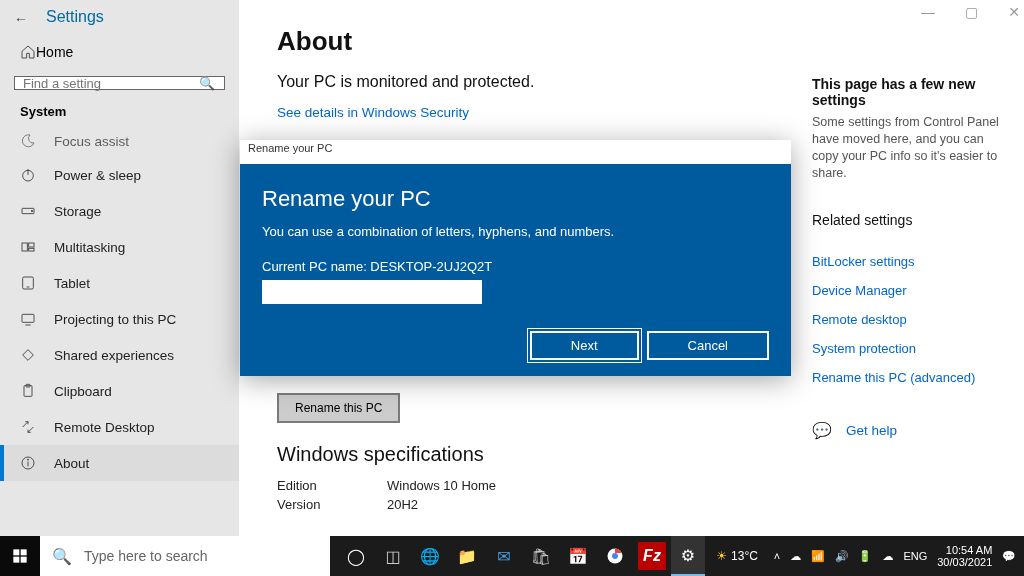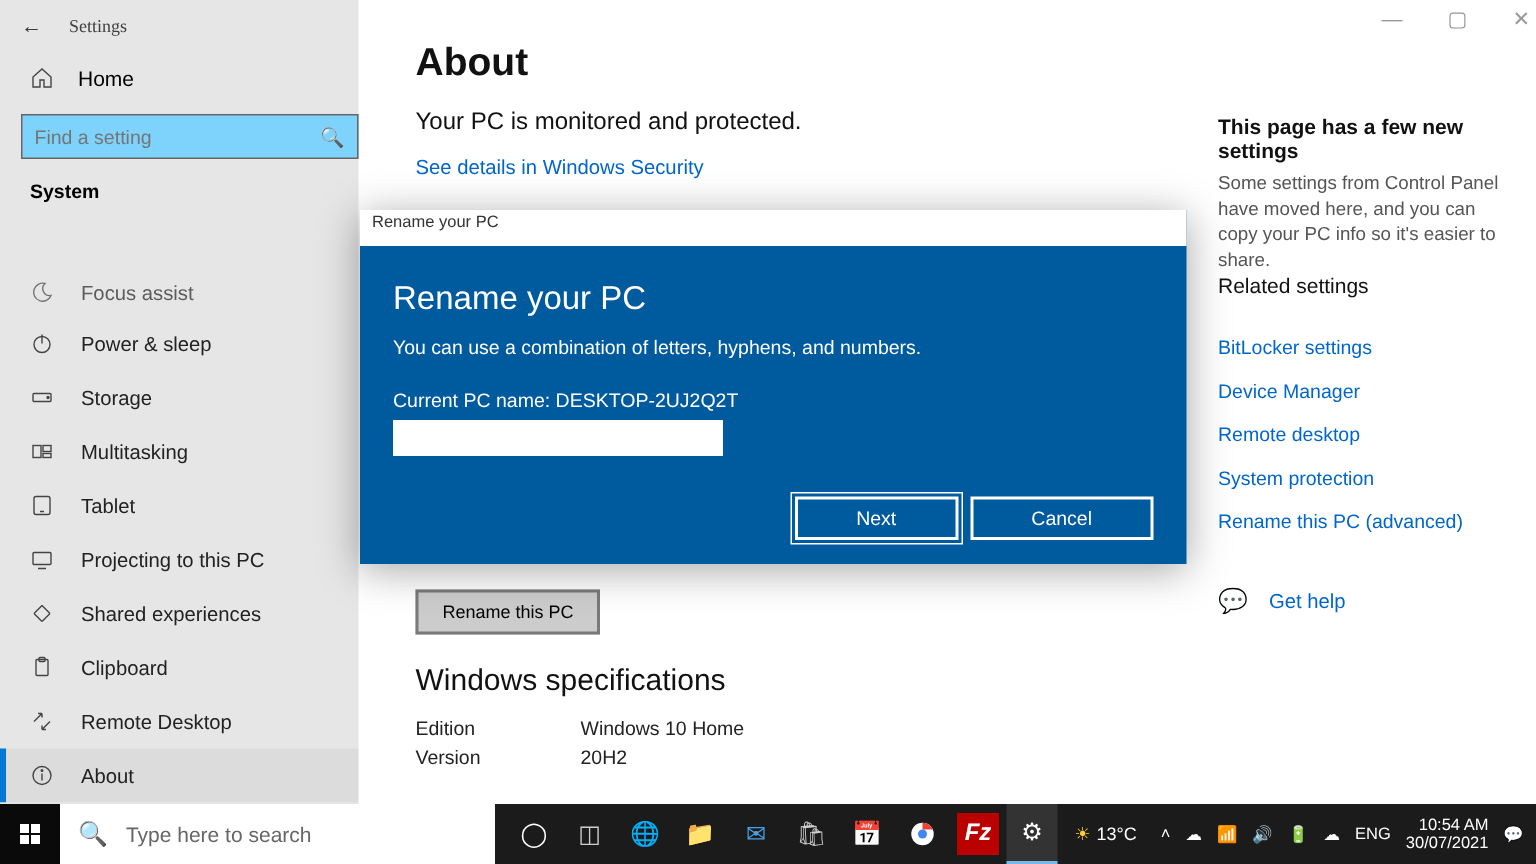--- a/index.html
+++ b/index.html
@@ -4,51 +4,51 @@
 <style>
   * { box-sizing: border-box; margin: 0; padding: 0; font-family: "Segoe UI", sans-serif; }
   html, body { width: 1024px; height: 576px; overflow: hidden; background: #fff; }
   .app { display: flex; flex-direction: column; width: 1024px; height: 576px; }
   .content-area { display: flex; flex: 1 1 auto; min-height: 0; }
 
   
   .sidebar { width: 239px; background: #e6e6e6; display: flex; flex-direction: column; }
   .sidebar-header { display: flex; align-items: center; height: 34px; padding-left: 14px; gap: 18px; }
   .back-arrow { font-size: 14px; color: #3a3a3a; cursor: pointer; }
-  .sidebar-title { font-size: 12px; color: #404040; font-family: Liberation Serif, serif; }
+  .sidebar-title { font-size: 16px; color: #0369a1; }
   .window-controls { position: absolute; right: 4px; top: 4px; display: flex; gap: 30px; color: #999; font-size: 14px; }
   .window-controls span { cursor: pointer; }
-  .home-row { display: flex; align-items: center; gap: 16px; padding: 10px 20px 14px 20px; font-size: 14px; color: #000; cursor: pointer; }
-  .search-box { margin: 2px 0 14px 14px; border: 1px solid #666; background: #7dd3fc; display: flex; align-items: center; height: 30px; padding: 0 8px; }
+  .home-row { display: flex; align-items: center; padding: 10px 20px 14px 20px; font-size: 14px; color: #000; cursor: pointer; }
+  .search-box { margin: 2px 14px 14px 14px; border: 1px solid #666; background: #ffffff; display: flex; align-items: center; height: 14px; padding: 0 8px; }
   .search-box input { flex: 1; border: none; outline: none; font-size: 13px; background: transparent; }
   .search-icon { color: #666; font-size: 13px; }
   .category-label { padding: 0 20px 14px 20px; font-size: 13px; font-weight: 600; color: #000; }
 
-  .nav { overflow: hidden; margin-top: 38px; }
+  .nav { overflow: hidden; }
   .nav-item { display: flex; align-items: center; gap: 18px; padding: 10px 20px; font-size: 13.5px; color: #222; cursor: pointer; }
   .nav-item.active { border-left: 4px solid #0078d4; padding-left: 16px; background: #dcdcdc; }
   .nav-icon { width: 16px; text-align: center; color: #444; font-size: 14px; display: inline-flex; align-items: center; justify-content: center; }
   .nav-icon svg { width: 16px; height: 16px; stroke: #444; fill: none; stroke-width: 1.4; }
 
   
   .main { flex: 1; padding: 26px 38px 0 38px; position: relative; overflow: hidden; }
   .page-title { font-size: 26px; font-weight: 600; color: #111; margin-bottom: 16px; }
   .status-line { font-size: 16px; color: #111; margin-bottom: 12px; }
   .link { color: #0066cc; font-size: 13.5px; cursor: pointer; text-align: center; }
   .section-title { font-size: 20px; font-weight: 400; color: #111; margin-top: 20px; margin-bottom: 12px; }
   .spec-row { display: flex; font-size: 13px; color: #222; margin-bottom: 4px; }
   .spec-label { width: 110px; }
   .btn-gray { background: #ccc; border: 1px solid #999; padding: 4px 14px; font-size: 12px; cursor: pointer; display: inline-block; }
   .btn-rename { padding: 6px 16px; margin-top: 6px; }
   .btn-copy { margin-top: 2px; }
 
   
   .right-panel { width: 212px; padding: 76px 16px 0 0; }
   .right-title { font-size: 14px; font-weight: 600; color: #111; margin-bottom: 6px; }
-  .right-desc { font-size: 12.5px; color: #555; line-height: 1.35; }
+  .right-desc { font-size: 12.5px; color: #555; line-height: 1.35; margin-bottom: 30px; }
   .related-title { font-size: 14px; font-weight: 400; color: #111; margin-bottom: 26px; }
   .rel-link { display: block; color: #0066cc; font-size: 13px; margin-bottom: 14px; cursor: pointer; }
   .help-row { display: flex; align-items: center; gap: 14px; margin-top: 36px; }
   .help-icon { color: #cc3278; font-size: 16px; }
 
   
   .modal { position: absolute; left: 240px; top: 140px; width: 551px; height: 236px; background: #005a9e; border-top: 24px solid #fff; box-shadow: 0 4px 26px rgba(0,0,0,0.35); }
   .modal-title-bar { position: absolute; top: -22px; left: 8px; font-size: 11px; color: #333; }
   .modal-inner { padding: 22px 22px 16px 22px; color: #fff; height: 100%; display: flex; flex-direction: column; }
   .modal-heading { font-size: 22px; font-weight: 400; margin-bottom: 12px; }
@@ -287,19 +287,19 @@
         </div>
         <span>˄</span>
         <span>☁</span>
         <span>📶</span>
         <span>🔊</span>
         <span>🔋</span>
         <span>☁</span>
         <span>ENG</span>
         <div class="clock">
           <div>10:54 AM</div>
-          <div>30/07/2021</div>
+          <div>30/03/2021</div>
         </div>
         <span>💬</span>
       </div>
     </div>
   </div>
 </div>
 
 </body></html>

